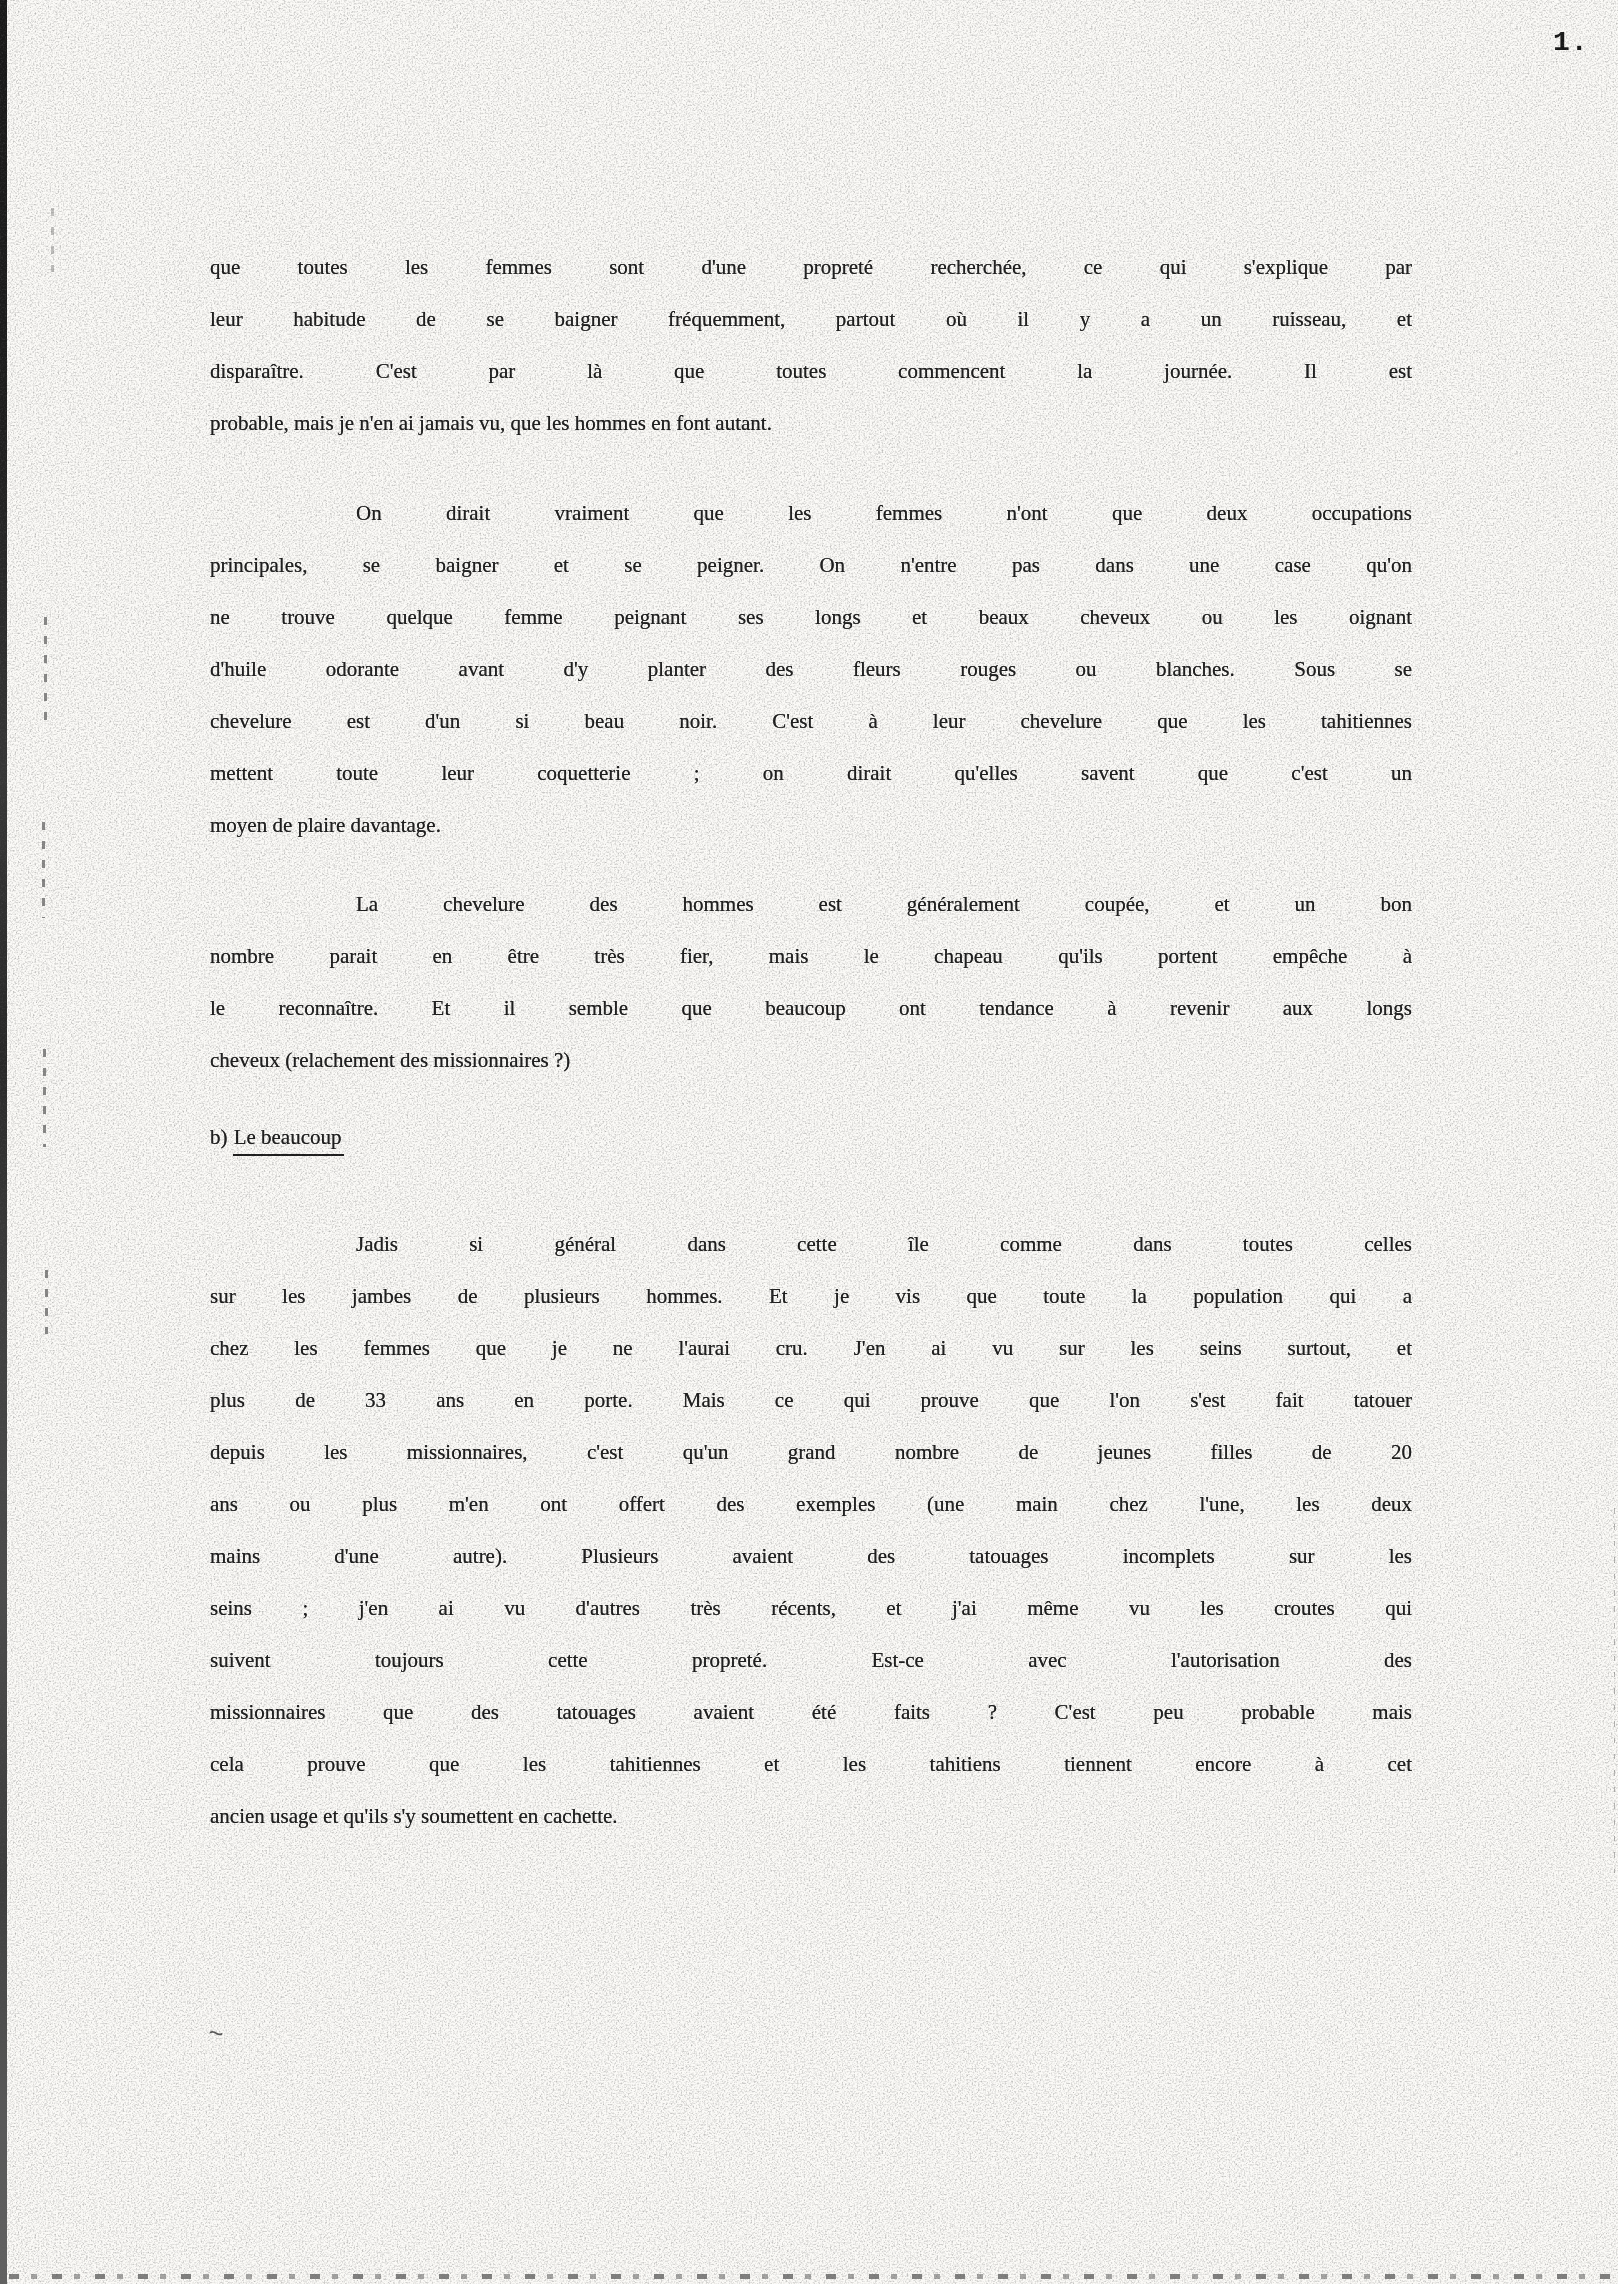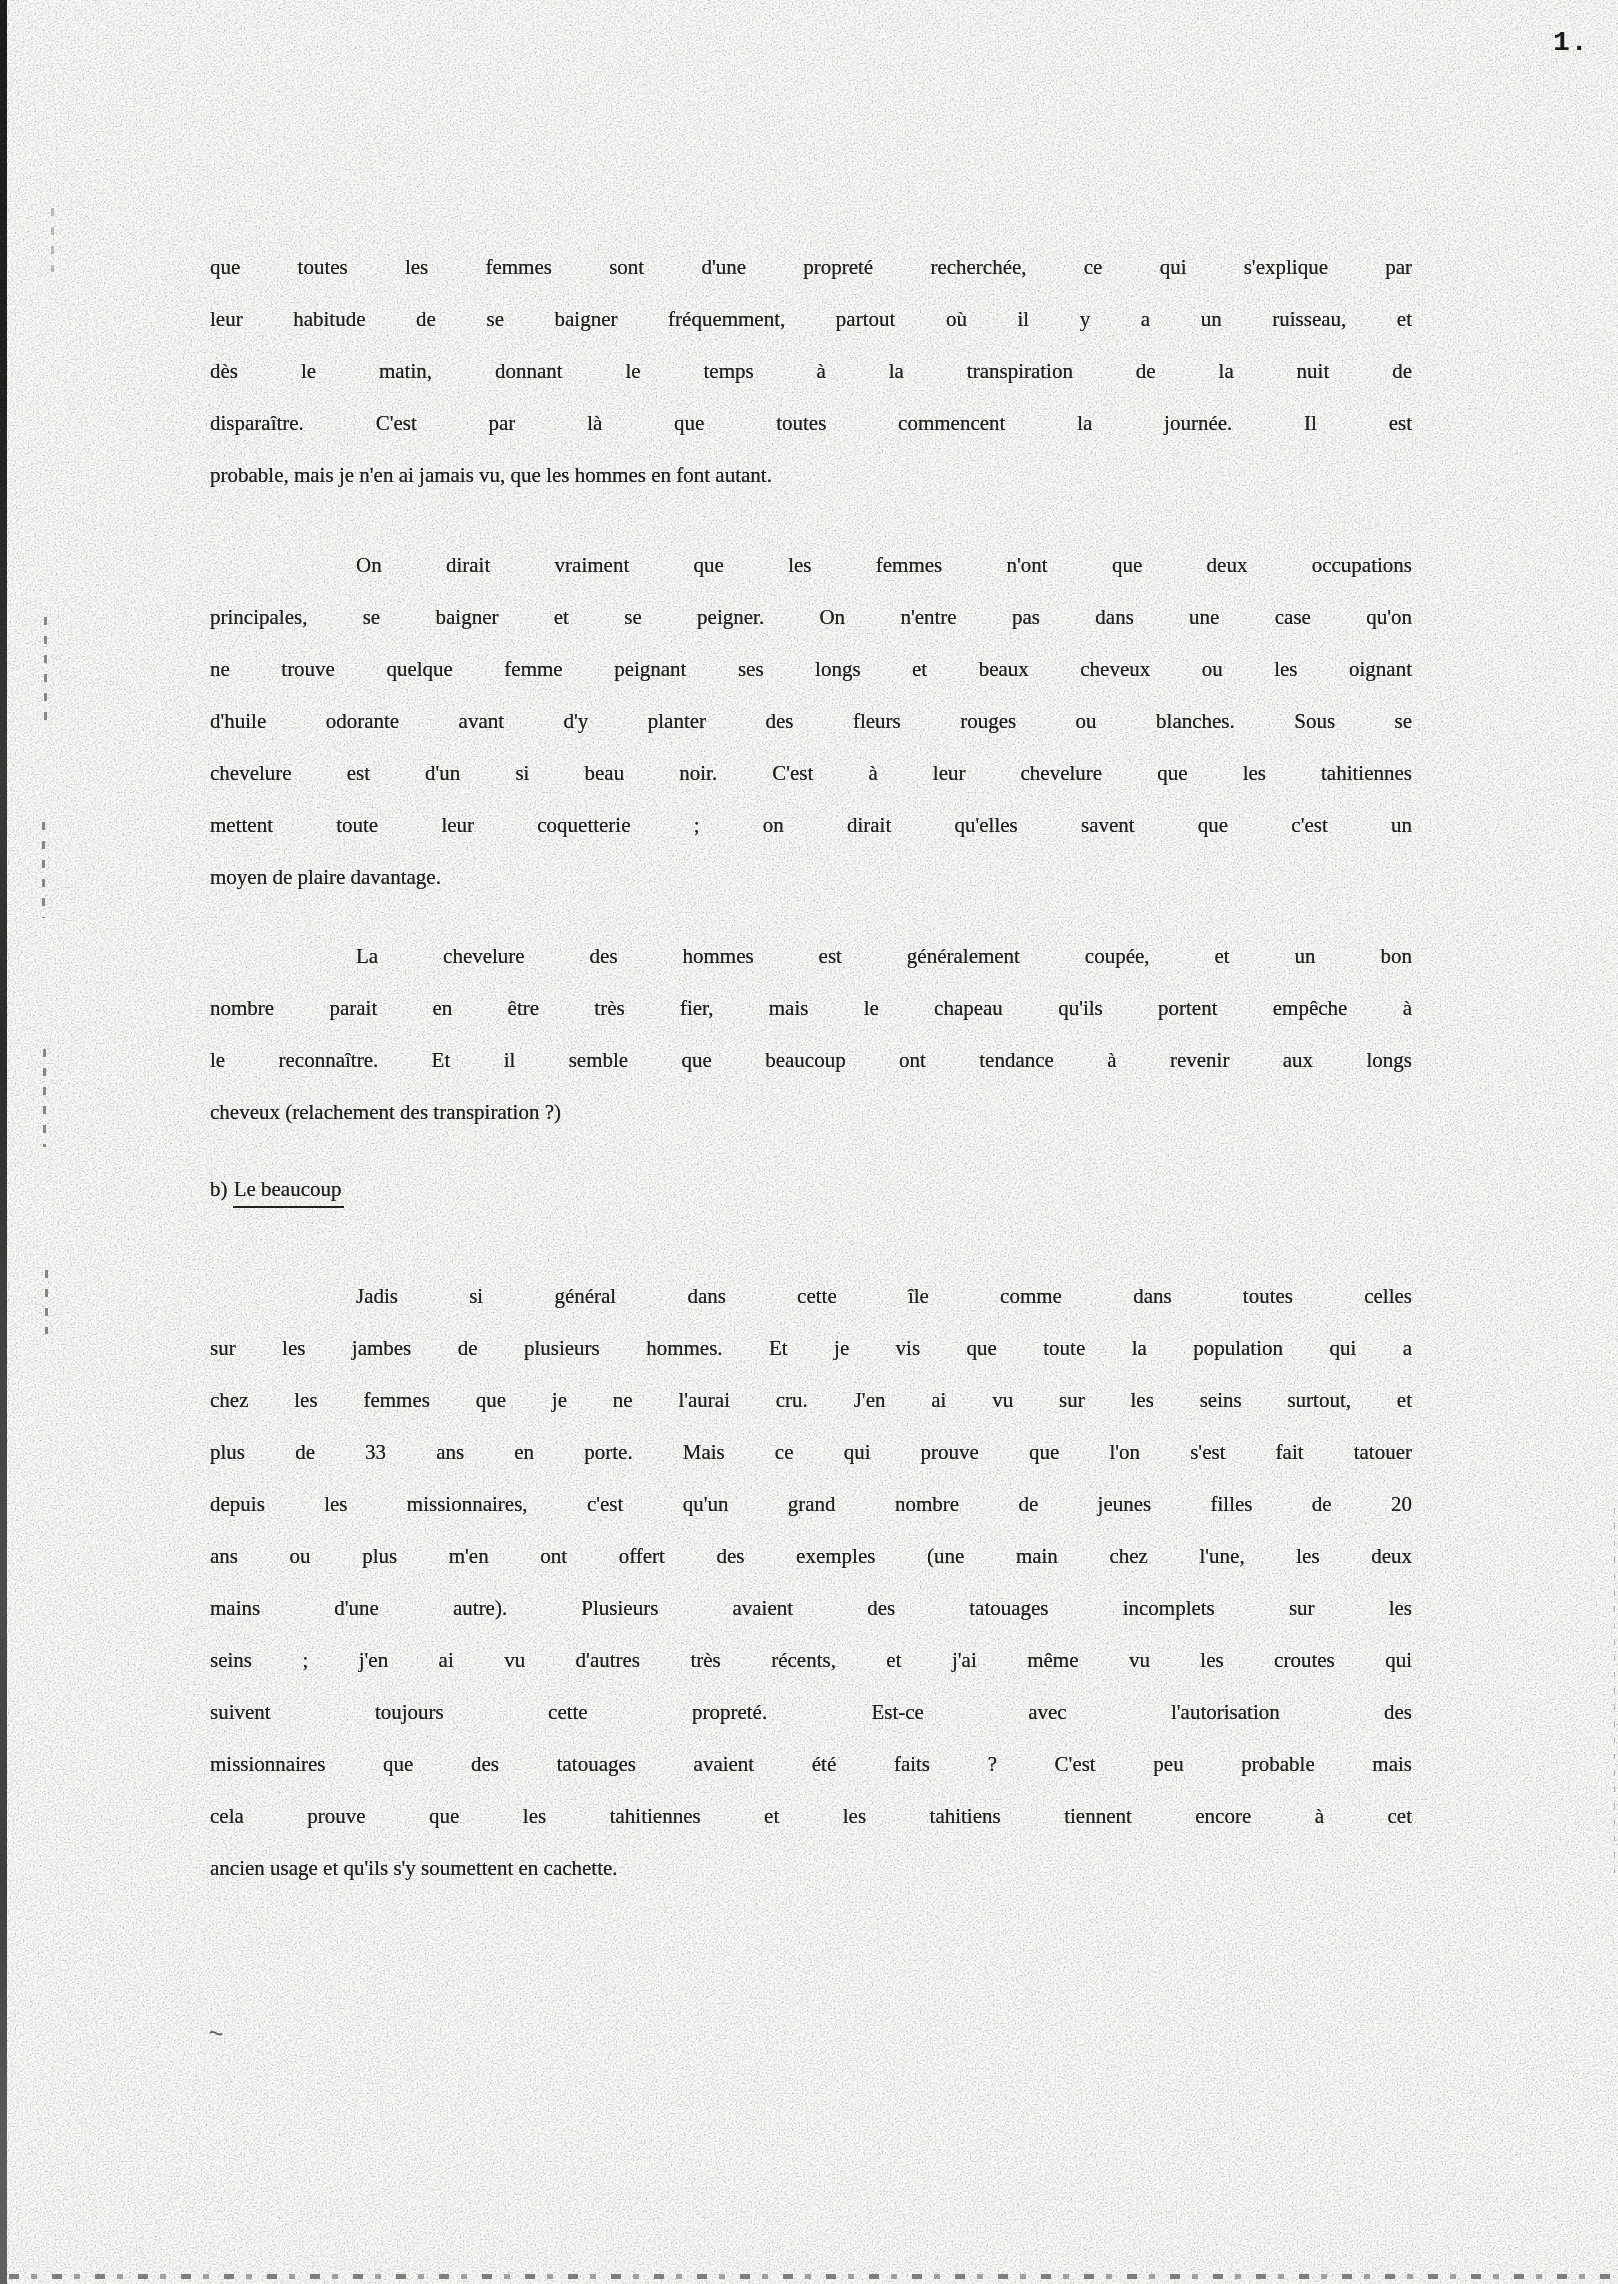--- a/index.html
+++ b/index.html
@@ -90,38 +90,37 @@
   <div class="margin-dash dash-3"></div>
   <div class="margin-dash dash-4"></div>
   <div class="edge-dots-right"></div>
 
   <div class="page-number">1.</div>
 
   <main class="text-column">
       <div class="paragraph">
         <div class="line">que toutes les femmes sont d'une propreté recherchée, ce qui s'explique par</div>
         <div class="line">leur habitude de se baigner fréquemment, partout où il y a un ruisseau, et</div>
-        <div class="line">dès le matin, donnant le temps à la transpiration de la nuit de</div>
         <div class="line">disparaître. C'est par là que toutes commencent la journée. Il est</div>
         <div class="line last">probable, mais je n'en ai jamais vu, que les hommes en font autant.</div>
       </div>
       <div class="paragraph">
         <div class="line indent">On dirait vraiment que les femmes n'ont que deux occupations</div>
         <div class="line">principales, se baigner et se peigner. On n'entre pas dans une case qu'on</div>
         <div class="line">ne trouve quelque femme peignant ses longs et beaux cheveux ou les oignant</div>
         <div class="line">d'huile odorante avant d'y planter des fleurs rouges ou blanches. Sous se</div>
         <div class="line">chevelure est d'un si beau noir. C'est à leur chevelure que les tahitiennes</div>
         <div class="line">mettent toute leur coquetterie ; on dirait qu'elles savent que c'est un</div>
         <div class="line last">moyen de plaire davantage.</div>
       </div>
       <div class="paragraph">
         <div class="line indent">La chevelure des hommes est généralement coupée, et un bon</div>
         <div class="line">nombre parait en être très fier, mais le chapeau qu'ils portent empêche à</div>
         <div class="line">le reconnaître. Et il semble que beaucoup ont tendance à revenir aux longs</div>
-        <div class="line last">cheveux (relachement des transpiration ?)</div>
+        <div class="line last">cheveux (relachement des missionnaires ?)</div>
       </div>
       <div class="heading"><span>b) </span><span class="heading-title">Le beaucoup</span></div>
       <div class="paragraph">
         <div class="line indent">Jadis si général dans cette île comme dans toutes celles</div>
         <div class="line">sur les jambes de plusieurs hommes. Et je vis que toute la population qui a</div>
         <div class="line">chez les femmes que je ne l'aurai cru. J'en ai vu sur les seins surtout, et</div>
         <div class="line">plus de 33 ans en porte. Mais ce qui prouve que l'on s'est fait tatouer</div>
         <div class="line">depuis les missionnaires, c'est qu'un grand nombre de jeunes filles de 20</div>
         <div class="line">ans ou plus m'en ont offert des exemples (une main chez l'une, les deux</div>
         <div class="line">mains d'une autre). Plusieurs avaient des tatouages incomplets sur les</div>

